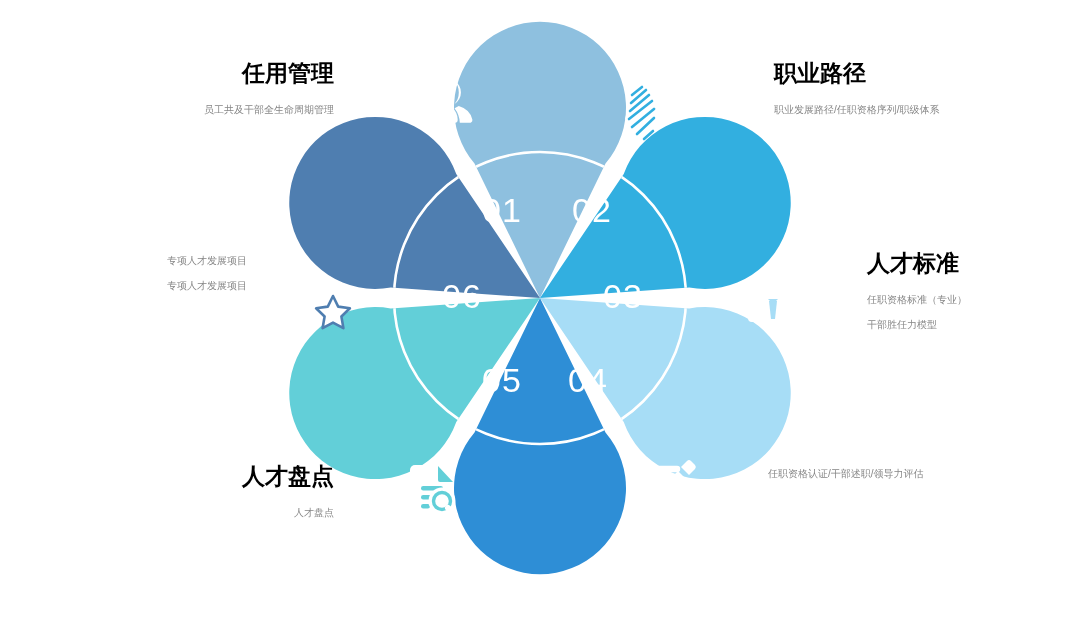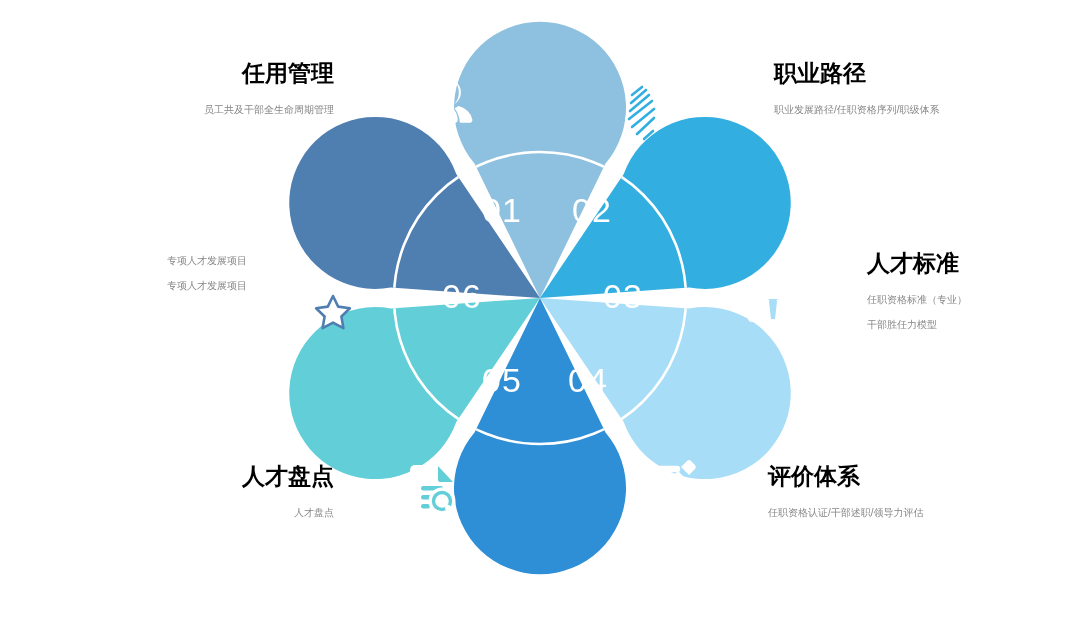--- a/index.html
+++ b/index.html
@@ -226,17 +226,16 @@
     <div class="sub">任职资格标准（专业）</div>
     <div class="sub">干部胜任力模型</div>
   </div>
 
   <div class="label left" id="lbl-05">
     <div class="title">人才盘点</div>
     <div class="sub">人才盘点</div>
   </div>
 
   <div class="label right" id="lbl-04">
-    <div class="title">评价体系</div>
     <div class="sub">任职资格认证/干部述职/领导力评估</div>
   </div>
 
 </div>
 
 </body></html>

